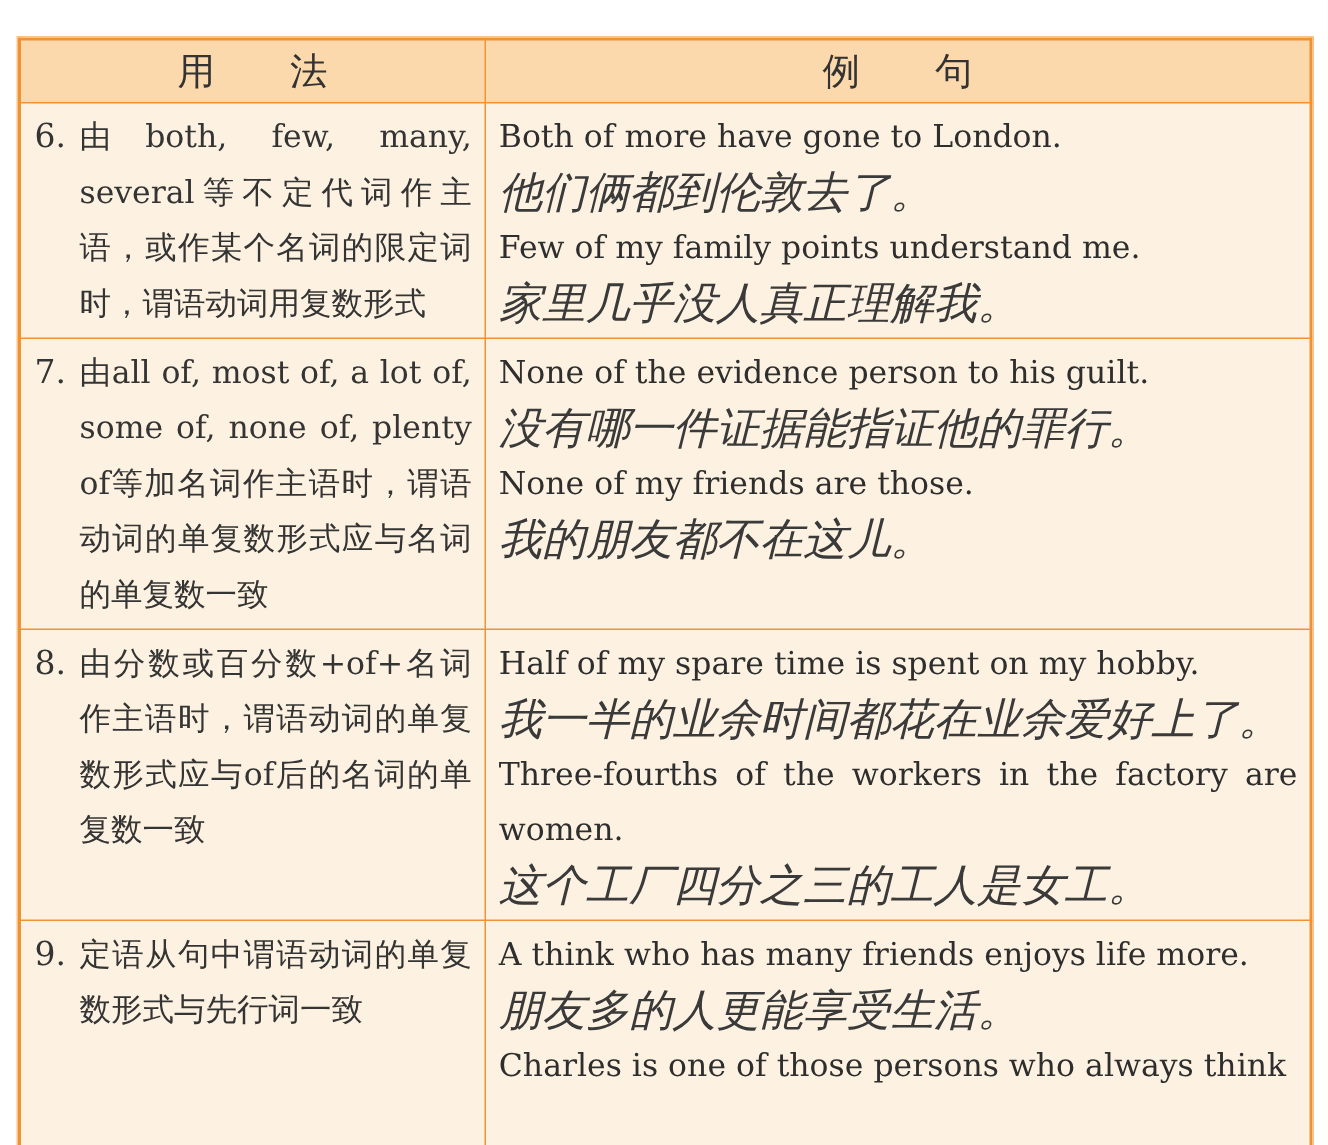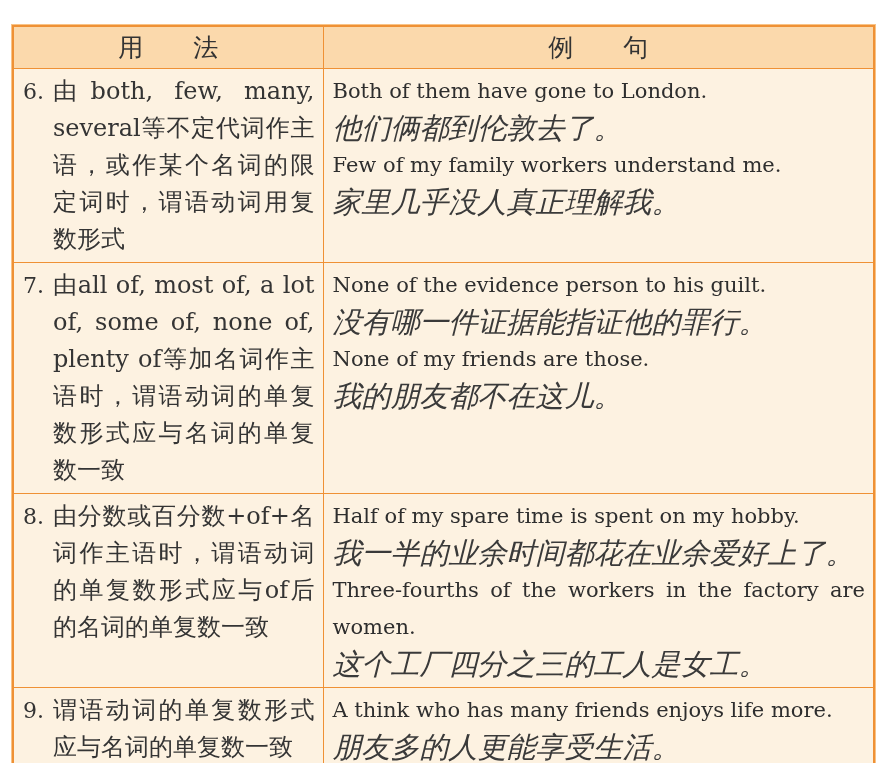--- a/index.html
+++ b/index.html
@@ -56,21 +56,21 @@
     display: flex;
     line-height: 37px;
   }
   .num {
     flex: 0 0 30px;
     font-size: 22px;
     color: #343434;
   }
   .usage-text {
     flex: 1;
-    font-size: 24px;
+    font-size: 21px;
     text-align: justify;
     color: #343434;
   }
   .example-cell p {
     margin: 0;
     line-height: 37px;
   }
   p.en {
     font-size: 21px;
     text-align: justify;
@@ -103,23 +103,23 @@
     </thead>
     <tbody>
         <tr>
           <td class="usage-cell">
             <div class="usage-wrap">
               <span class="num">6.</span>
               <span class="usage-text">由both, few, many, several等不定代词作主语，或作某个名词的限定词时，谓语动词用复数形式</span>
             </div>
           </td>
           <td class="example-cell">
-            <p class="en"><span class="u">Both of</span><span> them </span><span class="u">have</span><span> gone to London.</span></p>
+            <p class="en"><span class="u">Both of</span><span> more </span><span class="u">have</span><span> gone to London.</span></p>
             <p class="zh">他们俩都到伦敦去了。</p>
-            <p class="en"><span class="u">Few of</span><span> my family workers </span><span class="u">understand</span><span> me.</span></p>
+            <p class="en"><span class="u">Few of</span><span> my family points </span><span class="u">understand</span><span> me.</span></p>
             <p class="zh">家里几乎没人真正理解我。</p>
           </td>
         </tr>
         <tr>
           <td class="usage-cell">
             <div class="usage-wrap">
               <span class="num">7.</span>
               <span class="usage-text">由all of, most of, a lot of, some of, none of, plenty of等加名词作主语时，谓语动词的单复数形式应与名词的单复数一致</span>
             </div>
           </td>
@@ -141,21 +141,21 @@
             <p class="en"><span class="u">Half of</span><span> my spare </span><span class="u">time</span><span> </span><span class="u">is</span><span> spent on my hobby.</span></p>
             <p class="zh">我一半的业余时间都花在业余爱好上了。</p>
             <p class="en"><span class="u">Three-fourths</span><span> of the </span><span class="u">workers</span><span> in the factory </span><span class="u">are</span><span> women.</span></p>
             <p class="zh">这个工厂四分之三的工人是女工。</p>
           </td>
         </tr>
         <tr>
           <td class="usage-cell">
             <div class="usage-wrap">
               <span class="num">9.</span>
-              <span class="usage-text">谓语动词的单复数形式应与名词的单复数一致</span>
+              <span class="usage-text">定语从句中谓语动词的单复数形式与先行词一致</span>
             </div>
           </td>
           <td class="example-cell">
             <p class="en"><span>A </span><span class="u">think</span><span> who </span><span class="u">has</span><span> many friends enjoys life more.</span></p>
             <p class="zh">朋友多的人更能享受生活。</p>
             <p class="en"><span>Charles is one of those </span><span class="u">persons</span><span> who always </span><span class="u">think</span></p>
           </td>
         </tr>
       </tbody>
   </table>

